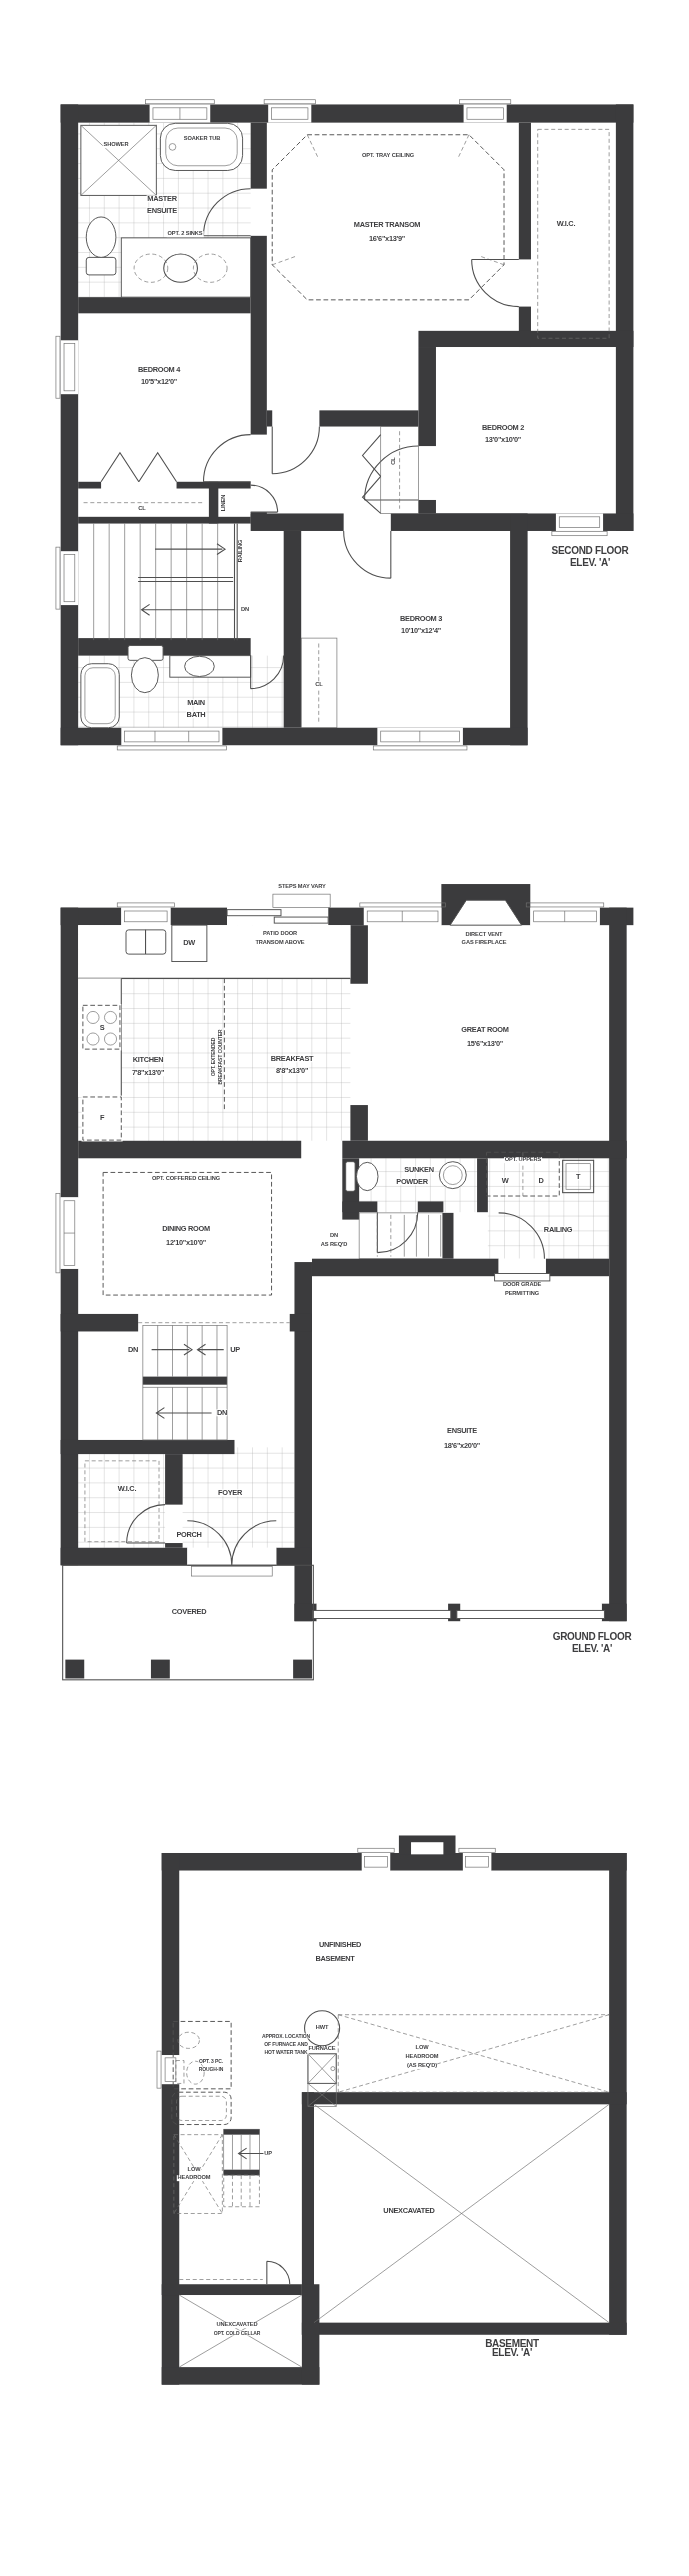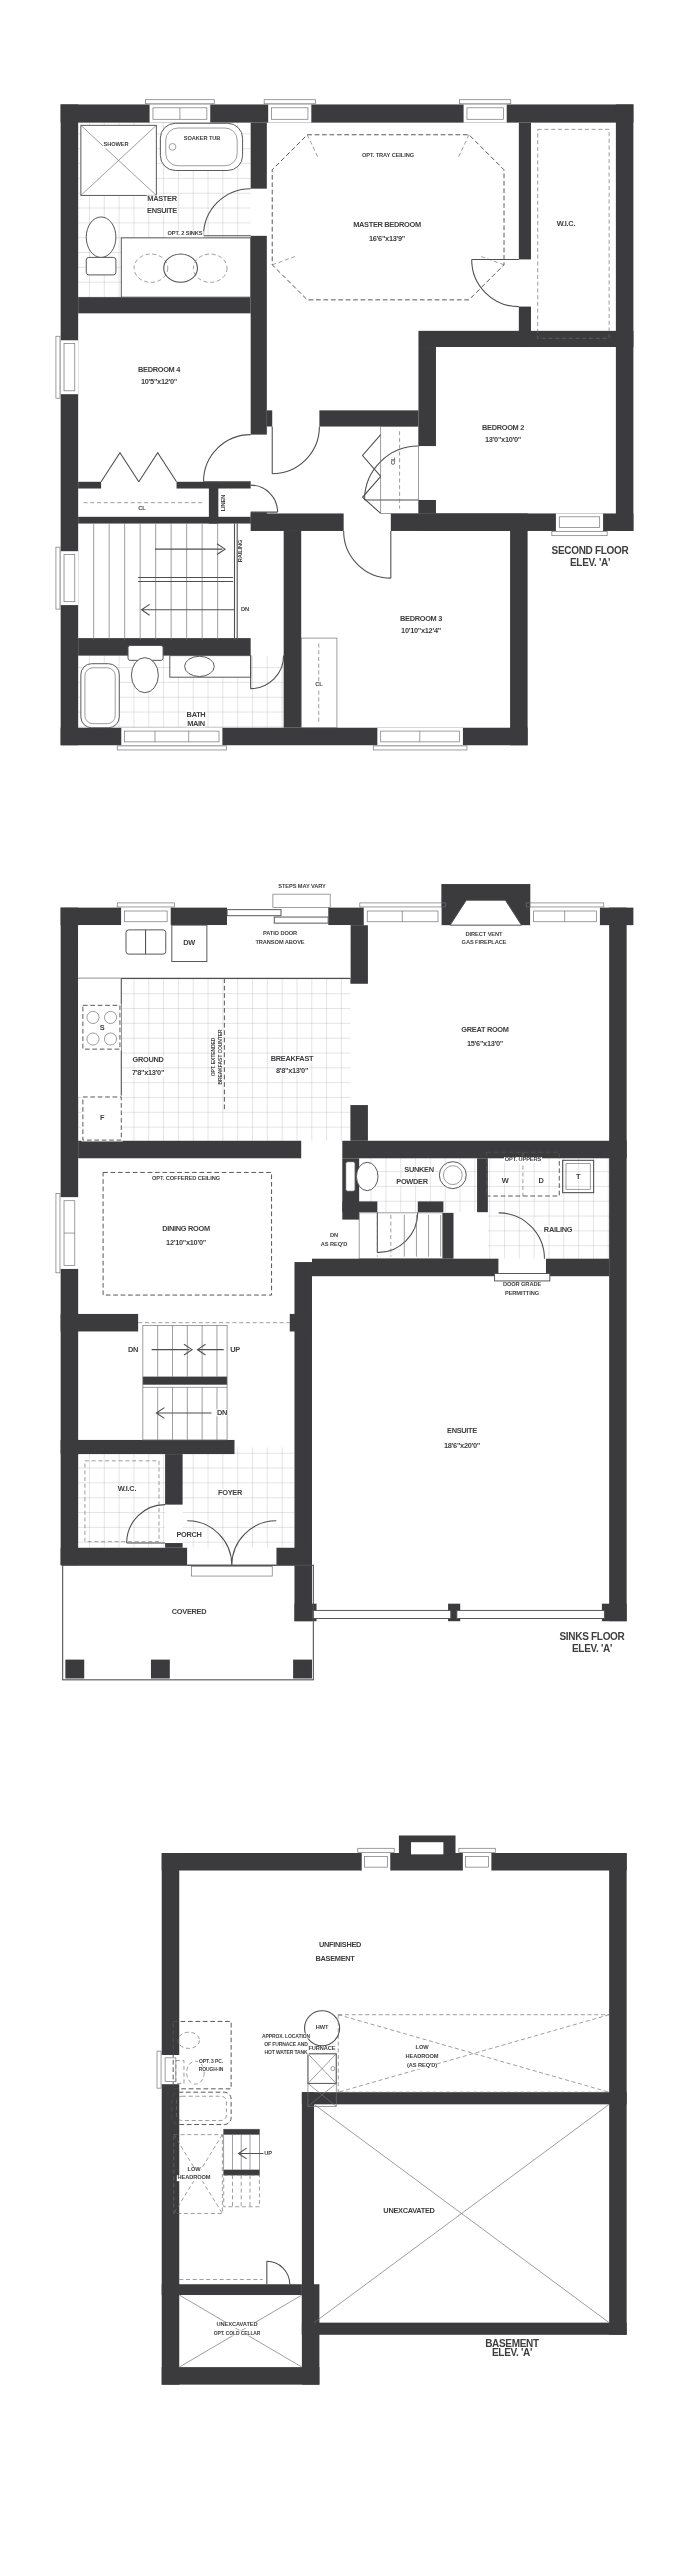--- a/index.html
+++ b/index.html
@@ -333,51 +333,51 @@
 </svg>
 
 <div>
 
   <div class="lb s" style="left:116px;top:145px">SHOWER</div>
   <div class="lb s" style="left:202px;top:139px">SOAKER TUB</div>
   <div class="lb m" style="left:162px;top:199px">MASTER</div>
   <div class="lb m" style="left:162px;top:211px">ENSUITE</div>
   <div class="lb s" style="left:185px;top:234px">OPT. 2 SINKS</div>
   <div class="lb s" style="left:388px;top:156px">OPT. TRAY CEILING</div>
-  <div class="lb m" style="left:387px;top:225px">MASTER BEDROOM</div>
+  <div class="lb m" style="left:387px;top:225px">MASTER TRANSOM</div>
   <div class="lb m" style="left:387px;top:239px">16'6"x13'9"</div>
   <div class="lb m" style="left:566px;top:224px">W.I.C.</div>
   <div class="lb m" style="left:159px;top:370px">BEDROOM 4</div>
   <div class="lb m" style="left:159px;top:382px">10'5"x12'0"</div>
   <div class="lb m" style="left:503px;top:428px">BEDROOM 2</div>
   <div class="lb m" style="left:503px;top:440px">13'0"x10'0"</div>
   <div class="lb m" style="left:421px;top:619px">BEDROOM 3</div>
   <div class="lb m" style="left:421px;top:631px">10'10"x12'4"</div>
-  <div class="lb m" style="left:196px;top:724px">MAIN</div>
+  <div class="lb m" style="left:196px;top:703px">MAIN</div>
   <div class="lb m" style="left:196px;top:715px">BATH</div>
   <div class="lb s" style="left:142px;top:509px">CL</div>
   <div class="lb s v" style="left:224px;top:503px">LINEN</div>
   <div class="lb s v" style="left:241px;top:551px">RAILING</div>
   <div class="lb s" style="left:245px;top:610px">DN</div>
   <div class="lb s v" style="left:394px;top:461px">CL</div>
   <div class="lb s" style="left:319px;top:685px">CL</div>
   <div class="lb f" style="left:590px;top:551px">SECOND FLOOR</div>
   <div class="lb f" style="left:590px;top:563px">ELEV. 'A'</div>
 
   <div class="lb s" style="left:302px;top:887px">STEPS MAY VARY</div>
   <div class="lb s" style="left:280px;top:934px">PATIO DOOR</div>
   <div class="lb s" style="left:280px;top:943px">TRANSOM ABOVE</div>
   <div class="lb s" style="left:484px;top:935px">DIRECT VENT</div>
   <div class="lb s" style="left:484px;top:943px">GAS FIREPLACE</div>
   <div class="lb m" style="left:485px;top:1030px">GREAT ROOM</div>
   <div class="lb m" style="left:485px;top:1044px">15'6"x13'0"</div>
   <div class="lb m" style="left:189px;top:943px">DW</div>
   <div class="lb m" style="left:102px;top:1028px">S</div>
   <div class="lb m" style="left:102px;top:1118px">F</div>
-  <div class="lb m" style="left:148px;top:1060px">GROUND</div>
+  <div class="lb m" style="left:148px;top:1060px">KITCHEN</div>
   <div class="lb m" style="left:148px;top:1073px">7'8"x13'0"</div>
   <div class="lb xs v" style="left:213px;top:1057px">OPT. EXTENDED</div>
   <div class="lb xs v" style="left:220px;top:1057px">BREAKFAST COUNTER</div>
   <div class="lb m" style="left:292px;top:1059px">BREAKFAST</div>
   <div class="lb m" style="left:292px;top:1071px">8'8"x13'0"</div>
   <div class="lb m" style="left:419px;top:1170px">SUNKEN</div>
   <div class="lb m" style="left:412px;top:1182px">POWDER</div>
   <div class="lb s" style="left:523px;top:1160px">OPT. UPPERS</div>
   <div class="lb m" style="left:505px;top:1181px">W</div>
   <div class="lb m" style="left:541px;top:1181px">D</div>
@@ -392,21 +392,21 @@
   <div class="lb m" style="left:186px;top:1243px">12'10"x10'0"</div>
   <div class="lb m" style="left:133px;top:1350px">DN</div>
   <div class="lb m" style="left:235px;top:1350px">UP</div>
   <div class="lb m" style="left:222px;top:1413px">DN</div>
   <div class="lb m" style="left:127px;top:1489px">W.I.C.</div>
   <div class="lb m" style="left:230px;top:1493px">FOYER</div>
   <div class="lb m" style="left:462px;top:1431px">ENSUITE</div>
   <div class="lb m" style="left:462px;top:1446px">18'6"x20'0"</div>
   <div class="lb m" style="left:189px;top:1612px">COVERED</div>
   <div class="lb m" style="left:189px;top:1535px">PORCH</div>
-  <div class="lb f" style="left:592px;top:1637px">SINKS FLOOR</div>
+  <div class="lb f" style="left:592px;top:1637px">GROUND FLOOR</div>
   <div class="lb f" style="left:592px;top:1649px">ELEV. 'A'</div>
 
   <div class="lb m" style="left:340px;top:1945px">UNFINISHED</div>
   <div class="lb m" style="left:335px;top:1959px">BASEMENT</div>
   <div class="lb xs" style="left:286px;top:2036px">APPROX. LOCATION</div>
   <div class="lb xs" style="left:286px;top:2044px">OF FURNACE AND</div>
   <div class="lb xs" style="left:286px;top:2052px">HOT WATER TANK</div>
   <div class="lb s" style="left:322px;top:2028px">HWT</div>
   <div class="lb s" style="left:322px;top:2049px">FURNACE</div>
   <div class="lb s" style="left:422px;top:2048px">LOW</div>

